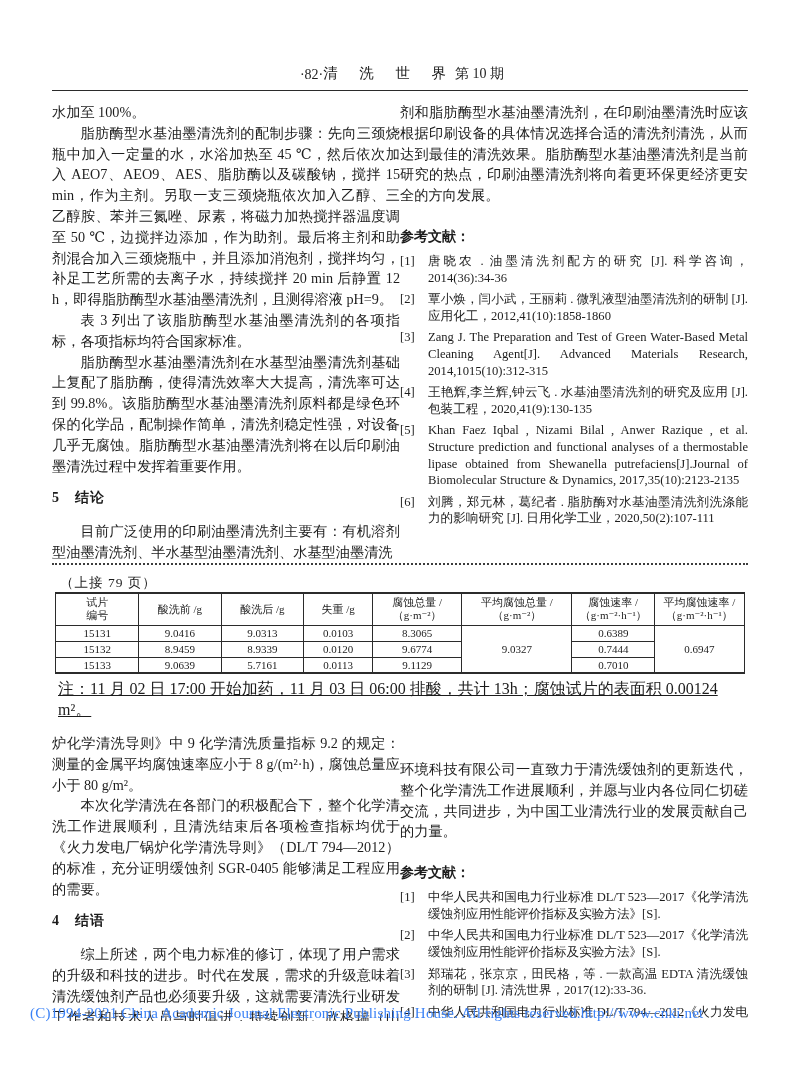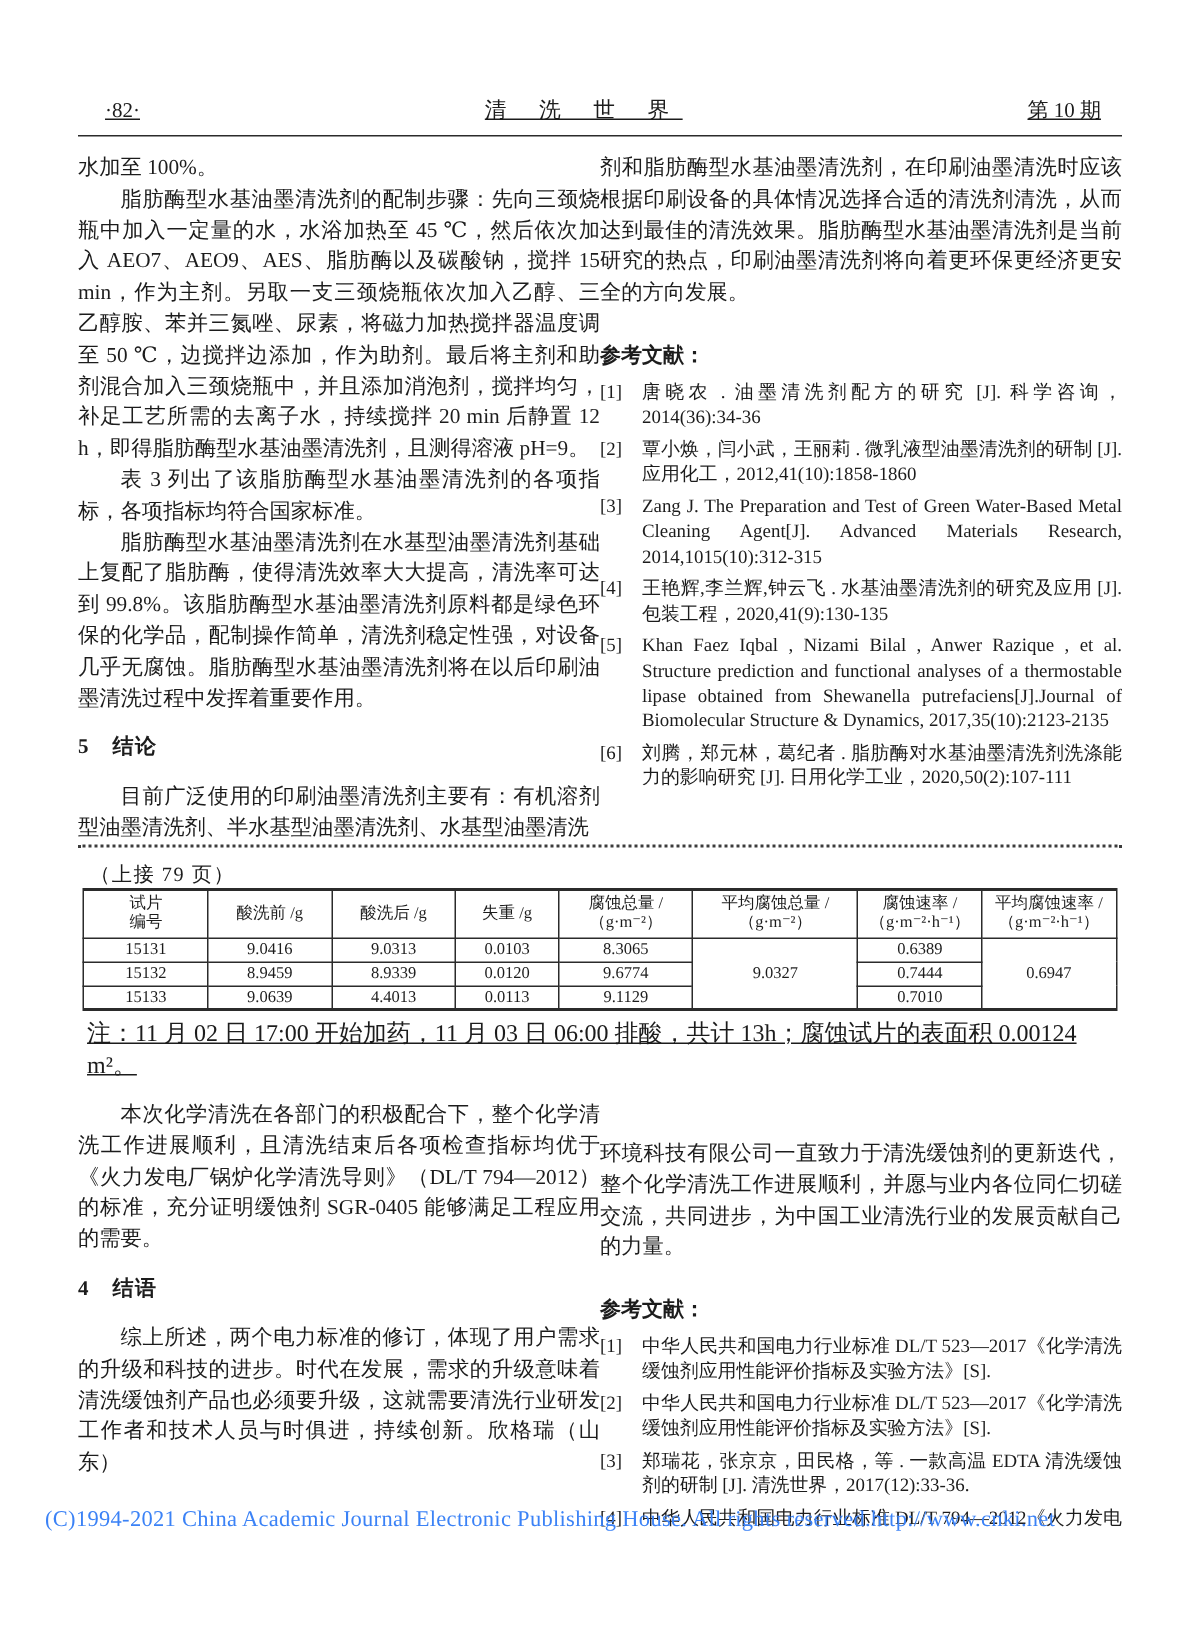--- a/index.html
+++ b/index.html
@@ -10,24 +10,23 @@
     color: #1c1c1c;
     overflow: hidden;
   }
   .page {
     width: 800px; height: 1085px;
     padding: 64px 52px 0 52px;
     position: relative;
   }
   
   .running-head {
-    display: flex; justify-content: space-between; align-items: flex-end;
+    display: flex; justify-content: center; align-items: flex-end;
     font-size: 14px; padding: 0 14px 7px 18px;
     border-bottom: 1.5px solid #2b2b2b;
-    text-decoration: underline;
   }
   .journal-title { letter-spacing: 9px; font-size: 14.5px; }
   
   .cols { display: flex; overflow: hidden; }
   .cols.top { margin-top: 11px; height: 458px; }
   .cols.bottom { margin-top: 12px; height: 288px; }
   .col { flex: 1 1 0; min-width: 0; }
   .col p {
     font-size: 14.2px; line-height: 20.8px;
     text-align: justify;
@@ -171,31 +170,32 @@
         <td>15132</td>
         <td>8.9459</td>
         <td>8.9339</td>
         <td>0.0120</td>
         <td>9.6774</td>
         <td>0.7444</td>
       </tr>
       <tr>
         <td>15133</td>
         <td>9.0639</td>
-        <td>4.4013</td>
+        <td>5.7161</td>
         <td>0.0113</td>
         <td>9.1129</td>
         <td>0.7010</td>
       </tr>
     </tbody>
   </table>
   <div class="table-note">注：11 月 02 日 17:00 开始加药，11 月 03 日 06:00 排酸，共计 13h；腐蚀试片的表面积 0.00124 m²。</div>
 
   <div class="cols bottom">
     <div class="col">
+      <p>炉化学清洗导则》中 9 化学清洗质量指标 9.2 的规定：测量的金属平均腐蚀速率应小于 8 g/(m²·h)，腐蚀总量应小于 80 g/m²。</p>
       <p class="indent">本次化学清洗在各部门的积极配合下，整个化学清洗工作进展顺利，且清洗结束后各项检查指标均优于《火力发电厂锅炉化学清洗导则》（DL/T 794—2012）的标准，充分证明缓蚀剂 SGR-0405 能够满足工程应用的需要。</p>
       <h2 class="sec-heading">4　结语</h2>
       <p class="indent">综上所述，两个电力标准的修订，体现了用户需求的升级和科技的进步。时代在发展，需求的升级意味着清洗缓蚀剂产品也必须要升级，这就需要清洗行业研发工作者和技术人员与时俱进，持续创新。欣格瑞（山东）</p>
     </div>
     <div class="col pad-top">
       <p>环境科技有限公司一直致力于清洗缓蚀剂的更新迭代，整个化学清洗工作进展顺利，并愿与业内各位同仁切磋交流，共同进步，为中国工业清洗行业的发展贡献自己的力量。</p>
       <h3 class="ref-heading">参考文献：</h3>
       <div class="ref-list">
         <div class="ref">
           <span class="ref-num">[1]</span>

